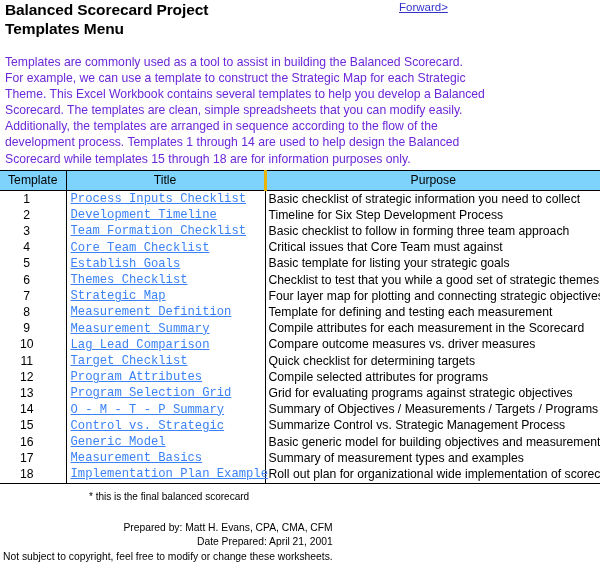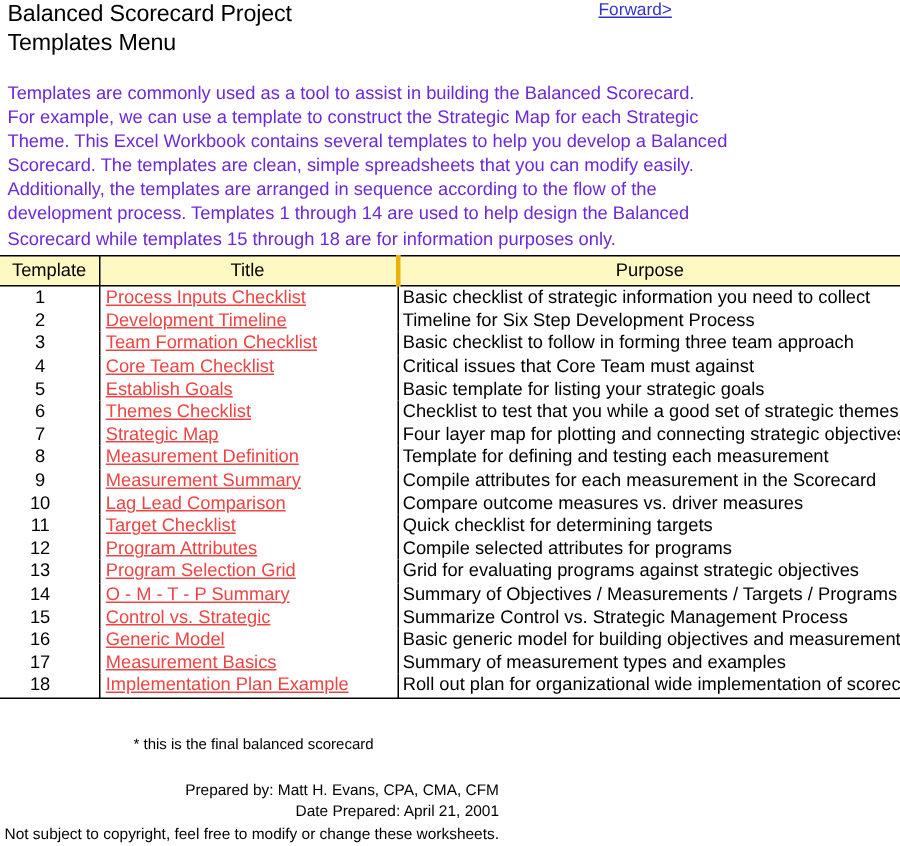--- a/index.html
+++ b/index.html
@@ -20,21 +20,21 @@
   
   #header-area {
     position: relative;
     padding: 0;
   }
   #page-title {
     position: absolute;
     left: 5px;
     top: 0px;
     font-size: 15.5px;
-    font-weight: normal;
+    font-weight: bold;
     line-height: 19px;
     letter-spacing: -0.1px;
     white-space: pre-line;
   }
   #forward-link {
     position: absolute;
     left: 399px;
     top: 1px;
     font-size: 11.5px;
     color: #3333cc;
@@ -62,21 +62,21 @@
     top: 170px;
     width: 600px;
     border-collapse: collapse;
     table-layout: fixed;
   }
   #templates-table col.c-num   { width: 66px; }
   #templates-table col.c-title { width: 199px; }
   #templates-table col.c-purp  { width: 335px; }
 
   #templates-table thead th {
-    background: #fef9c3;
+    background: #7dd3fc;
     font-size: 12.2px;
     font-weight: normal;
     line-height: 19px;
     height: 19px;
     padding: 0;
     text-align: center;
     border-top: 1px solid #000000;
     border-bottom: 1px solid #000000;
     vertical-align: middle;
   }
@@ -105,23 +105,24 @@
     box-sizing: border-box;
   }
   #templates-table tbody td.td-purp {
     padding-left: 3px;
     box-sizing: border-box;
   }
   #templates-table tbody tr:last-child td {
     border-bottom: 1px solid #000000;
   }
   .tpl-link {
-    color: #ef4444;
+    color: #3b82f6;
     text-decoration: underline;
     cursor: pointer;
+    font-family: Liberation Mono, monospace;
   }
 
   
   #final-note {
     position: absolute;
     left: 89px;
     top: 489px;
     font-size: 10px;
     line-height: 15px;
     white-space: nowrap;

